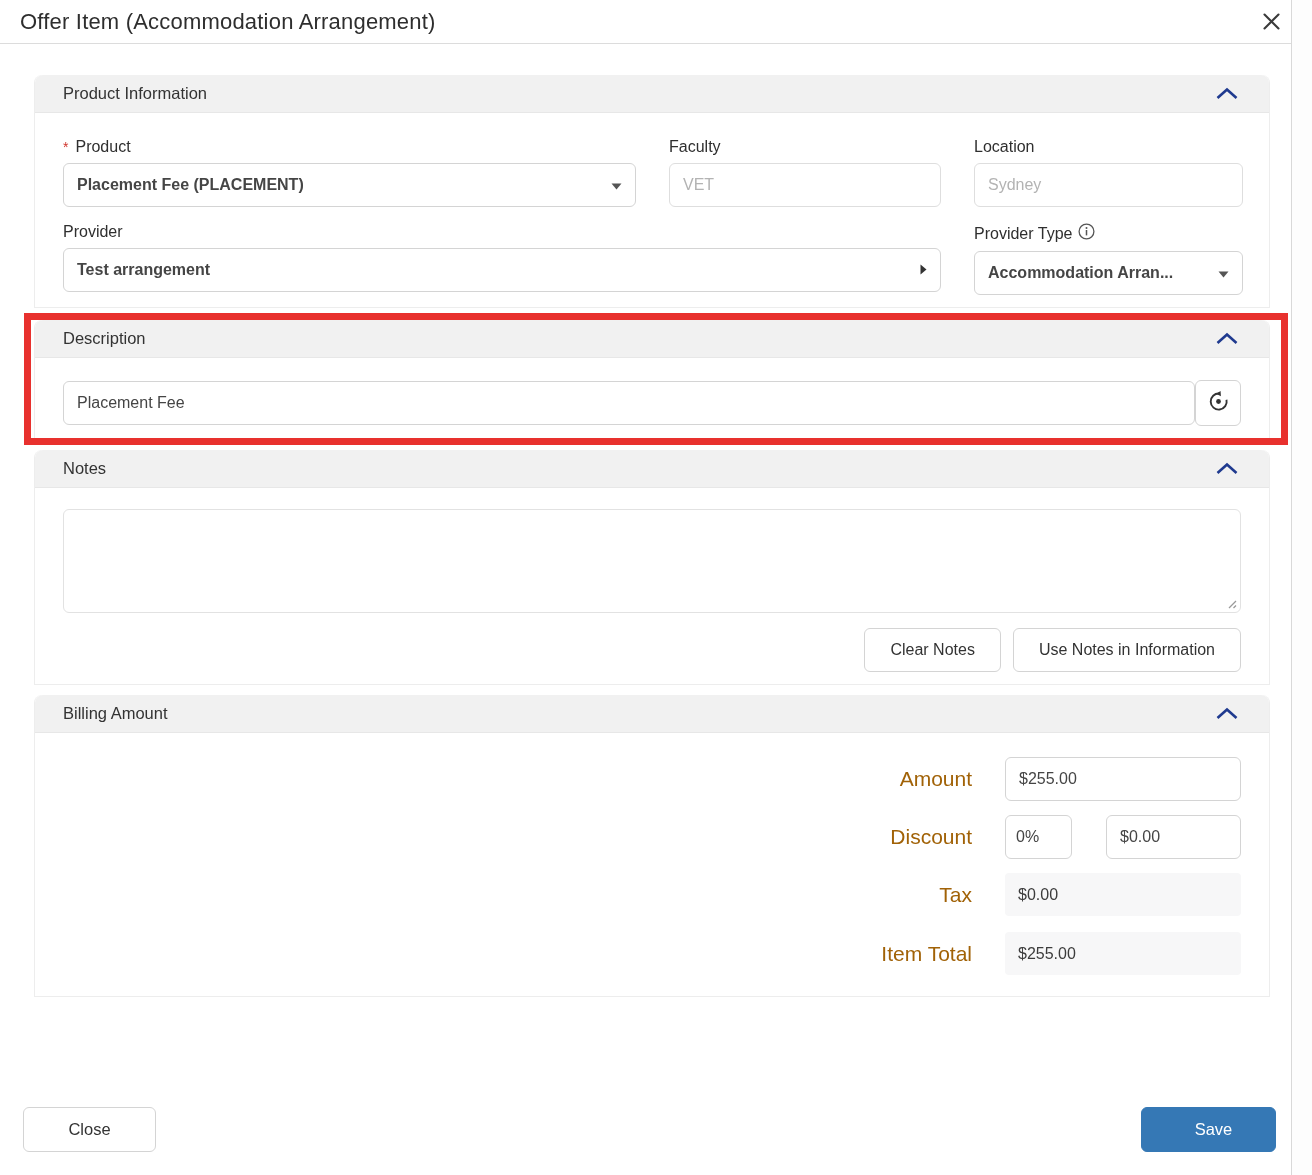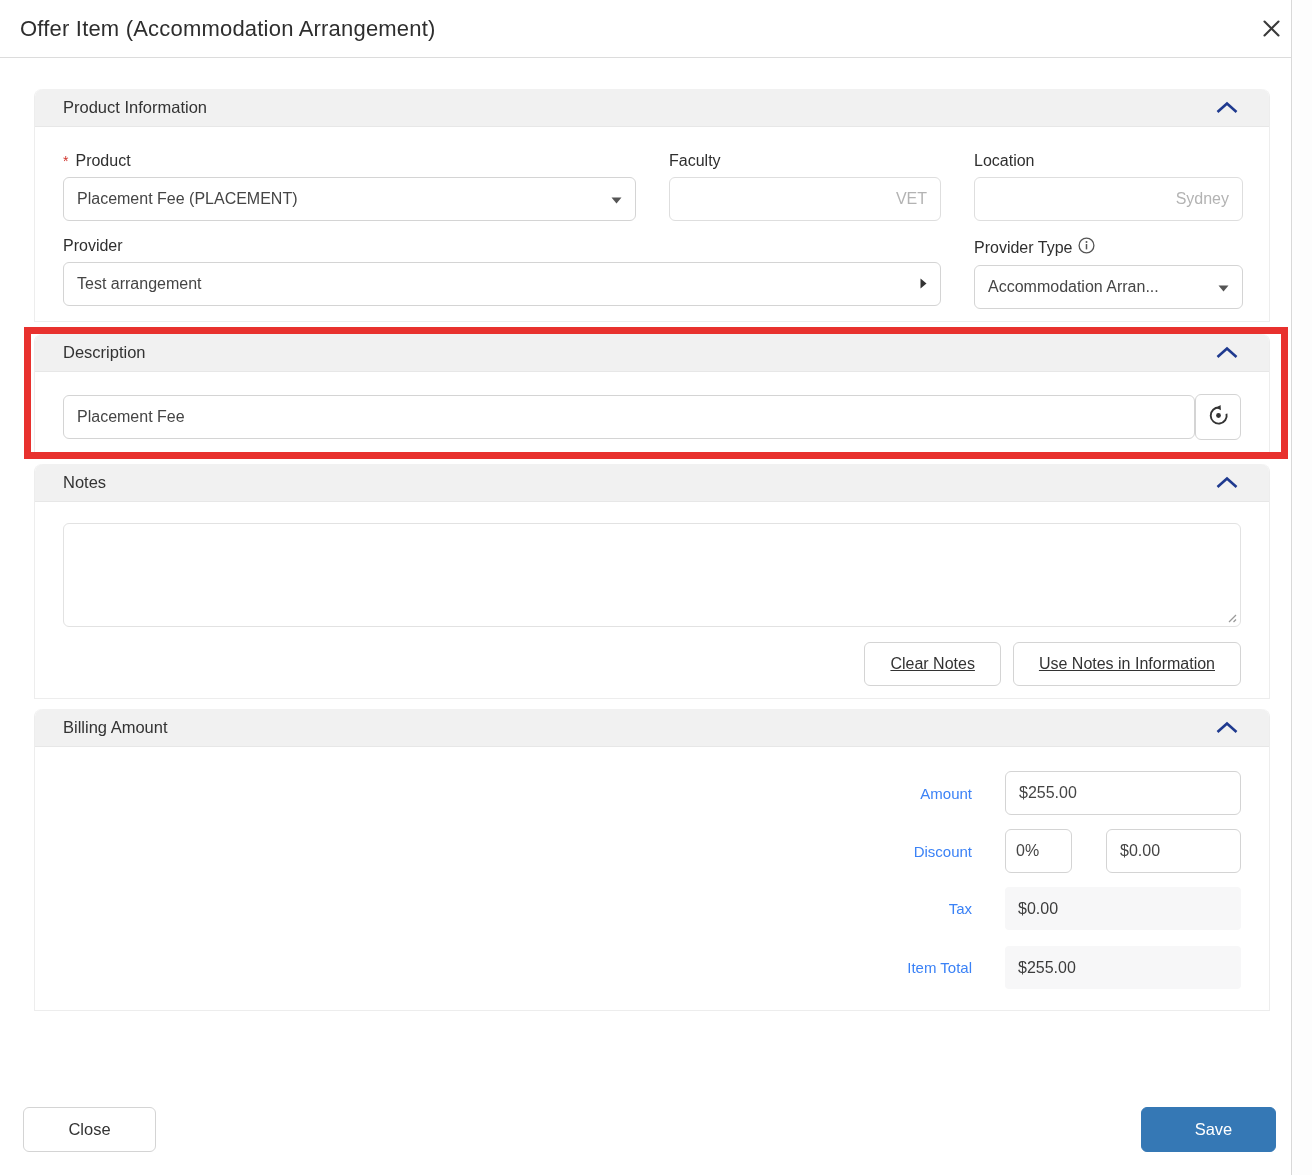--- a/index.html
+++ b/index.html
@@ -3,21 +3,21 @@
 <meta charset="utf-8">
 <style>
   * { box-sizing: border-box; }
   html,body { margin:0; padding:0; }
   body {
     width:1312px; height:1175px; position:relative; overflow:hidden;
     background:#ffffff; font-family:"Liberation Sans", sans-serif; color:#333;
   }
   
   .modal-header {
-    height:58px; border-bottom:1px solid #dcdcdc;
+    height:44px; border-bottom:1px solid #dcdcdc;
     display:flex; align-items:center; justify-content:space-between;
     padding:0 26px 0 20px;
   }
   .modal-title { font-size:22px; color:#2e2e2e; font-weight:400; letter-spacing:.2px; }
   .close-btn { background:none; border:none; cursor:pointer; padding:4px; line-height:0; }
 
   
   .modal-body { padding:31px 0 0 34px; width:1270px; }
   .section {
     width:1236px; border:1px solid #ededed; border-top:none; border-radius:8px 8px 0 0;
@@ -36,22 +36,22 @@
   .field-label { font-size:16px; color:#2f2f2f; margin-bottom:7px; display:flex; align-items:center; gap:6px; }
   .req { color:#d0342c; font-size:14px; margin-right:1px; }
   .row1 { display:grid; grid-template-columns:573px 272px 269px; column-gap:33px; }
   .row2 { display:grid; grid-template-columns:878px 269px; column-gap:33px; margin-top:16px; }
   .input, .select {
     height:44px; border:1px solid #d4d4d4; border-radius:6px; background:#fff;
     font-size:16px; color:#454545; padding:0 13px; width:100%;
     font-family:"Liberation Sans", sans-serif;
   }
   .select { display:flex; align-items:center; justify-content:space-between; cursor:pointer; }
-  .select .sel-text { overflow:hidden; white-space:nowrap; }
-  .input.disabled { color:#b3b3b3; border-color:#dedede;text-align:right; }
+  .select .sel-text { overflow:hidden; white-space:nowrap;font-weight:bold; }
+  .input.disabled { color:#b3b3b3; border-color:#dedede; }
 
   
   .desc-wrap { position:relative; margin-top:12px; }
   .annotation-frame {
     position:absolute; top:-7px; left:-10px; right:-18px; bottom:-4px;
     border:7px solid #e8312e; pointer-events:none; z-index:10;
   }
   .desc-body { padding:22px 28px 14px 28px; display:flex; gap:0; align-items:center; }
   .desc-body .input { flex:1; }
   .icon-btn {
@@ -61,32 +61,32 @@
 
   
   .notes-body { padding:21px 28px 12px 28px; }
   .textarea-wrap { position:relative; }
   textarea.notes {
     width:100%; height:104px; border:1px solid #e2e2e2; border-radius:6px;
     resize:none; padding:10px 13px; font-size:16px; color:#444;
     font-family:"Liberation Sans", sans-serif;
   }
   .resize-handle { position:absolute; right:4px; bottom:8px; pointer-events:none; line-height:0; }
-  .notes-actions { display:flex; justify-content:flex-end; gap:12px; margin-top:11px;text-decoration:underline; }
+  .notes-actions { display:flex; justify-content:flex-end; gap:12px; margin-top:11px; }
   .btn {
     height:44px; border:1px solid #d4d4d4; border-radius:6px; background:#fff;
     font-size:16px; color:#333; padding:0 25px; cursor:pointer;
     font-family:"Liberation Sans", sans-serif;
   }
 
   
   .billing-body { padding:24px 28px 21px 28px; }
   .bill-row { display:grid; grid-template-columns:1fr 236px; align-items:center; margin-bottom:14px; }
   .bill-row:last-child { margin-bottom:0; }
-  .bill-label { text-align:right; padding-right:33px; font-size:15px; color:#3b82f6; }
+  .bill-label { text-align:right; padding-right:33px; font-size:21px; color:#a16207; }
   .bill-input { width:236px; }
   .discount-fields { display:flex; justify-content:space-between; }
   .discount-pct { width:67px; padding:0 10px; }
   .discount-amt { width:135px; }
   .readonly-box {
     width:236px; height:43px; background:#f7f7f8; border-radius:4px;
     display:flex; align-items:center; padding:0 13px; font-size:16px; color:#3c3c3c;
   }
 
   

